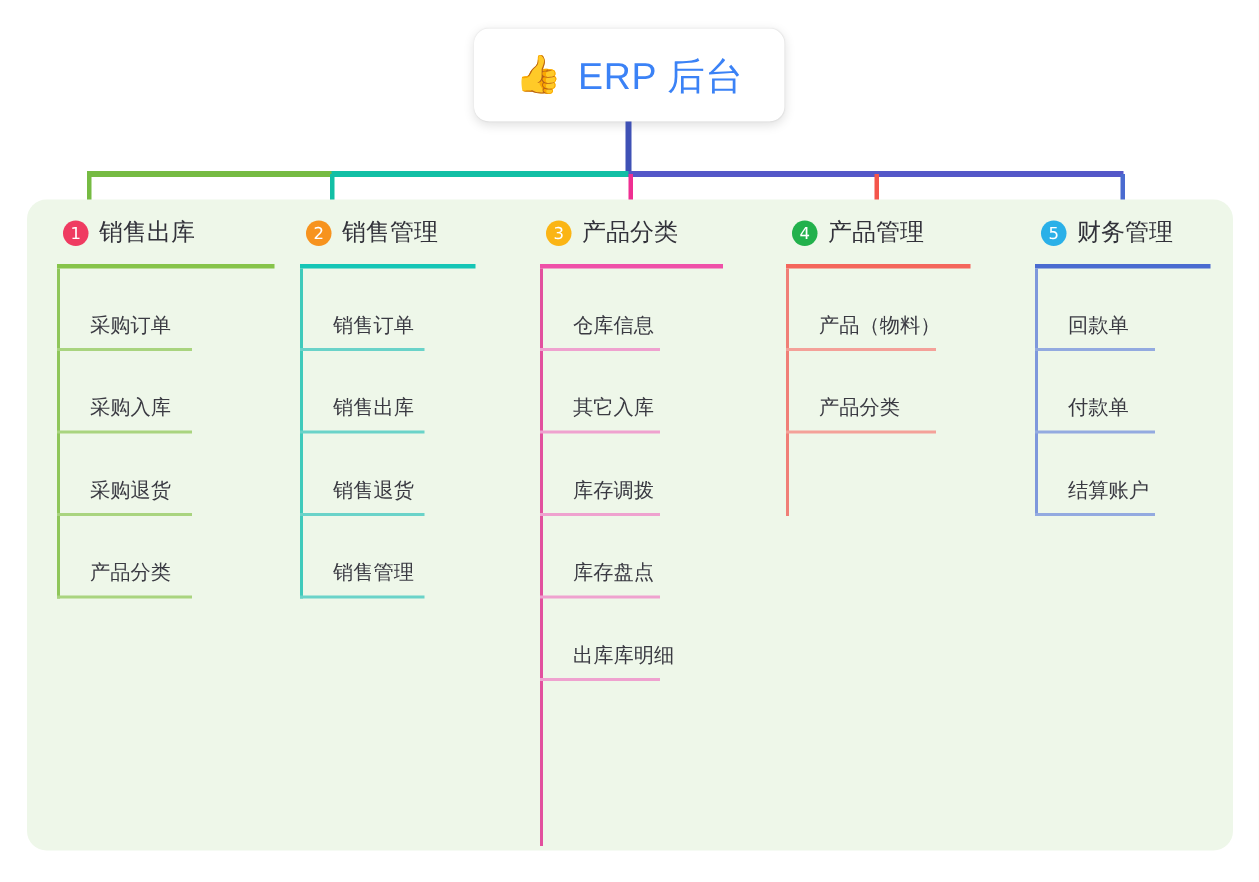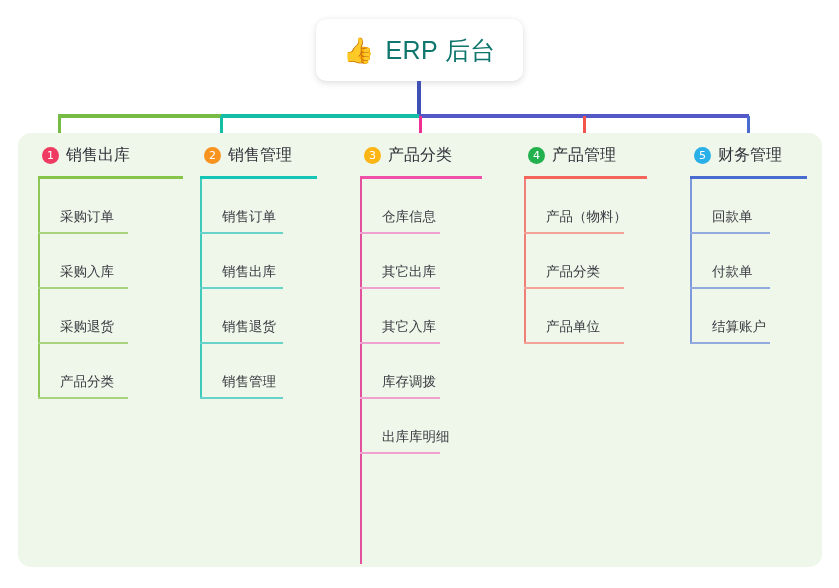--- a/index.html
+++ b/index.html
@@ -32,21 +32,21 @@
     gap: 11px;
     box-sizing: border-box;
   }
   #root-emoji {
     font-size: 25px;
     line-height: 1;
     display: block;
   }
   #root-title {
     font-size: 25px;
-    color: #0f766e;
+    color: #3b82f6;
     letter-spacing: 0.4px;
     white-space: nowrap;
   }
 
   
   .conn {
     position: absolute;
   }
   #stem-root {
     left: 417px;
@@ -219,29 +219,29 @@
         <span class="col-title">产品分类</span>
       </div>
       <div class="header-rule" style="width: 122px; background: rgb(239, 80, 168);"></div>
       <div class="leaves">
         <div class="spine" style="background: rgb(226, 80, 158); height: 385px;"></div>
         <div class="leaf">
           <span class="leaf-text">仓库信息</span>
           <div class="leaf-rule" style="width: 80px; background: rgb(239, 162, 207);"></div>
         </div>
         <div class="leaf">
-          <span class="leaf-text">其它出库</span>
-          <div class="leaf-rule" style="width: 80px; background: rgb(239, 162, 207);"></div>
-        </div>
-        <div class="leaf">
           <span class="leaf-text">其它入库</span>
           <div class="leaf-rule" style="width: 80px; background: rgb(239, 162, 207);"></div>
         </div>
         <div class="leaf">
           <span class="leaf-text">库存调拨</span>
+          <div class="leaf-rule" style="width: 80px; background: rgb(239, 162, 207);"></div>
+        </div>
+        <div class="leaf">
+          <span class="leaf-text">库存盘点</span>
           <div class="leaf-rule" style="width: 80px; background: rgb(239, 162, 207);"></div>
         </div>
         <div class="leaf">
           <span class="leaf-text">出库库明细</span>
           <div class="leaf-rule" style="width: 80px; background: rgb(239, 162, 207);"></div>
         </div>
       </div>
     </div>
     <div class="column" style="left: 524px;">
       <div class="col-header">
@@ -252,24 +252,20 @@
       <div class="leaves">
         <div class="spine" style="background: rgb(240, 127, 119); height: 165px;"></div>
         <div class="leaf">
           <span class="leaf-text">产品（物料）</span>
           <div class="leaf-rule" style="width: 100px; background: rgb(244, 161, 153);"></div>
         </div>
         <div class="leaf">
           <span class="leaf-text">产品分类</span>
           <div class="leaf-rule" style="width: 100px; background: rgb(244, 161, 153);"></div>
         </div>
-        <div class="leaf">
-          <span class="leaf-text">产品单位</span>
-          <div class="leaf-rule" style="width: 100px; background: rgb(244, 161, 153);"></div>
-        </div>
       </div>
     </div>
     <div class="column" style="left: 690px;">
       <div class="col-header">
         <span class="badge" style="background: rgb(42, 176, 232);">5</span>
         <span class="col-title">财务管理</span>
       </div>
       <div class="header-rule" style="width: 117px; background: rgb(74, 107, 208);"></div>
       <div class="leaves">
         <div class="spine" style="background: rgb(126, 152, 220); height: 165px;"></div>

